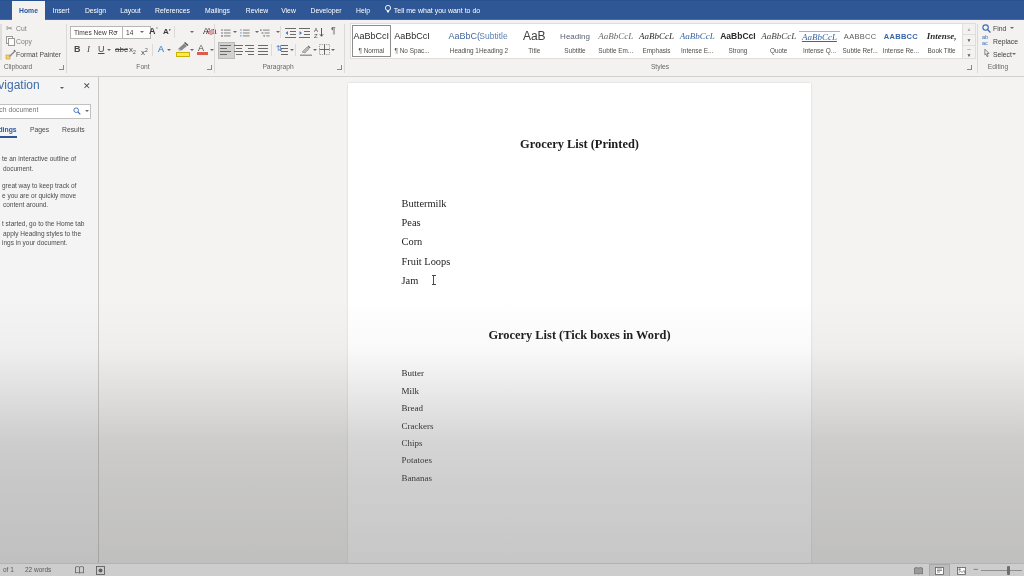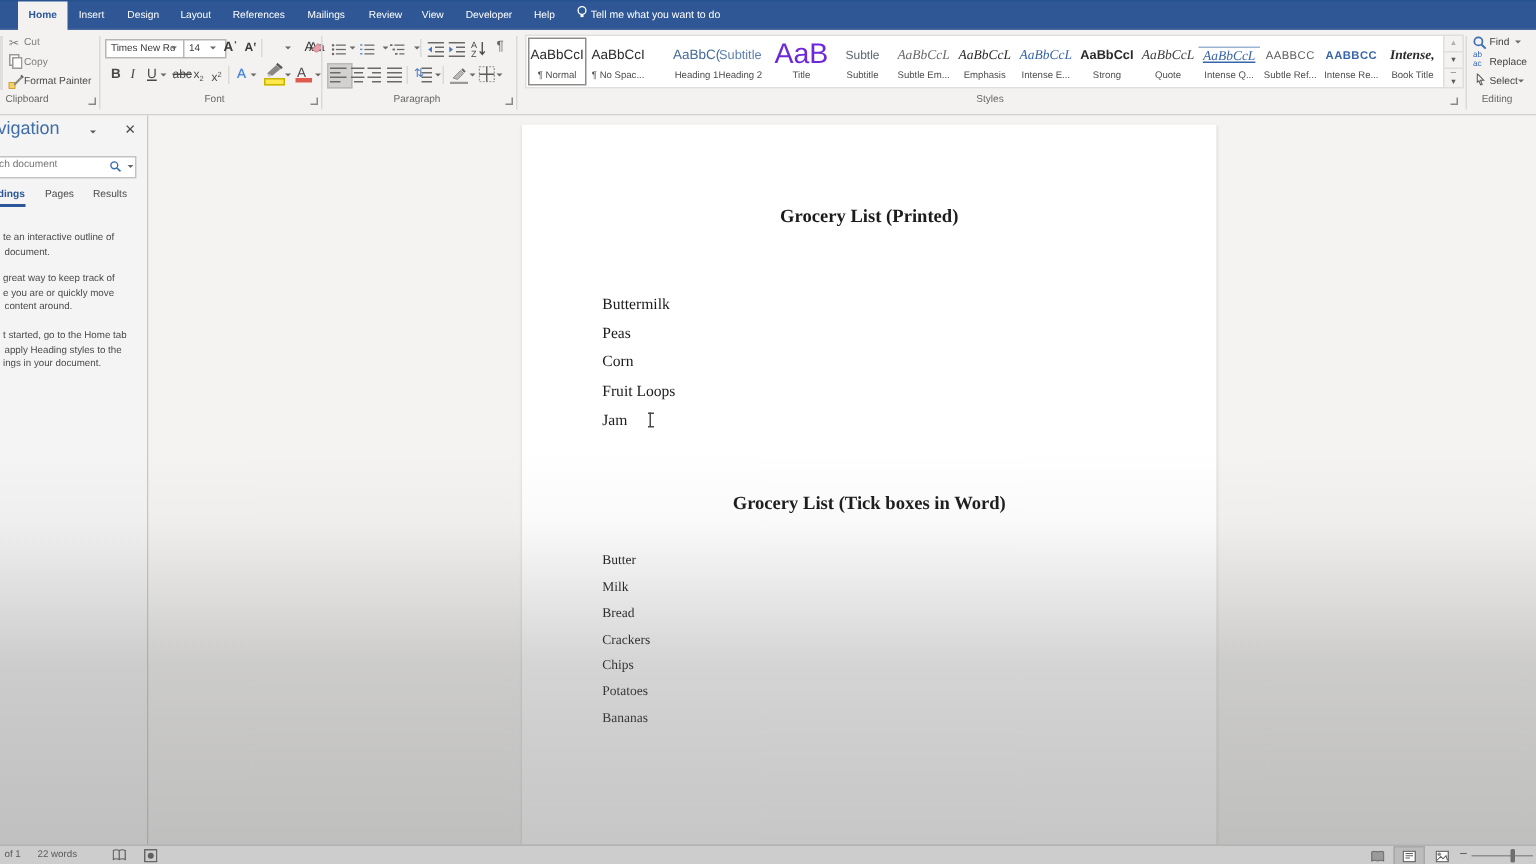--- a/index.html
+++ b/index.html
@@ -273,26 +273,26 @@
       <div class="ssample" style="color:#44699e;font-family:'Liberation Sans';font-size:9px;">AaBbC(</div>
       <div class="slabel">Heading 1</div>
     </div>
     <div class="stitem" style="left: 122.2px; width: 40.7333px;">
       <div style="position:absolute;inset:0;"></div>
       <div class="ssample" style="color:#5b7fae;font-family:'Liberation Sans';font-size:8.5px;">Subtitle</div>
       <div class="slabel">Heading 2</div>
     </div>
     <div class="stitem" style="left: 162.933px; width: 40.7333px;">
       <div style="position:absolute;inset:0;"></div>
-      <div class="ssample" style="color:#6d28d9;font-family:'Liberation Sans';font-size:19px;">AaB</div>
+      <div class="ssample" style="color:#404040;font-family:'Liberation Sans';font-size:12px;">AaB</div>
       <div class="slabel">Title</div>
     </div>
     <div class="stitem" style="left: 203.667px; width: 40.7333px;">
       <div style="position:absolute;inset:0;"></div>
-      <div class="ssample" style="color:#5a6472;font-family:'Liberation Sans';font-size:8px;">Subtle</div>
+      <div class="ssample" style="color:#5a6472;font-family:'Liberation Sans';font-size:8px;">Heading</div>
       <div class="slabel">Subtitle</div>
     </div>
     <div class="stitem" style="left: 244.4px; width: 40.7333px;">
       <div style="position:absolute;inset:0;"></div>
       <div class="ssample" style="color:#6a6a6a;font-style:italic;font-family:'Liberation Serif';font-size:9px;">AaBbCcL</div>
       <div class="slabel">Subtle Em...</div>
     </div>
     <div class="stitem" style="left: 285.133px; width: 40.7333px;">
       <div style="position:absolute;inset:0;"></div>
       <div class="ssample" style="color:#2a2a2a;font-style:italic;font-family:'Liberation Serif';font-size:9px;">AaBbCcL</div>

